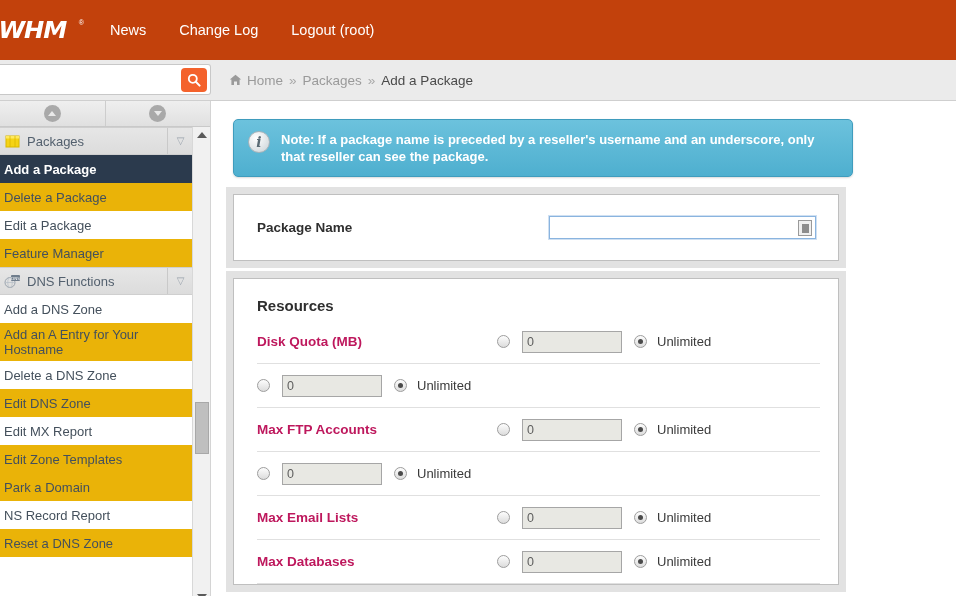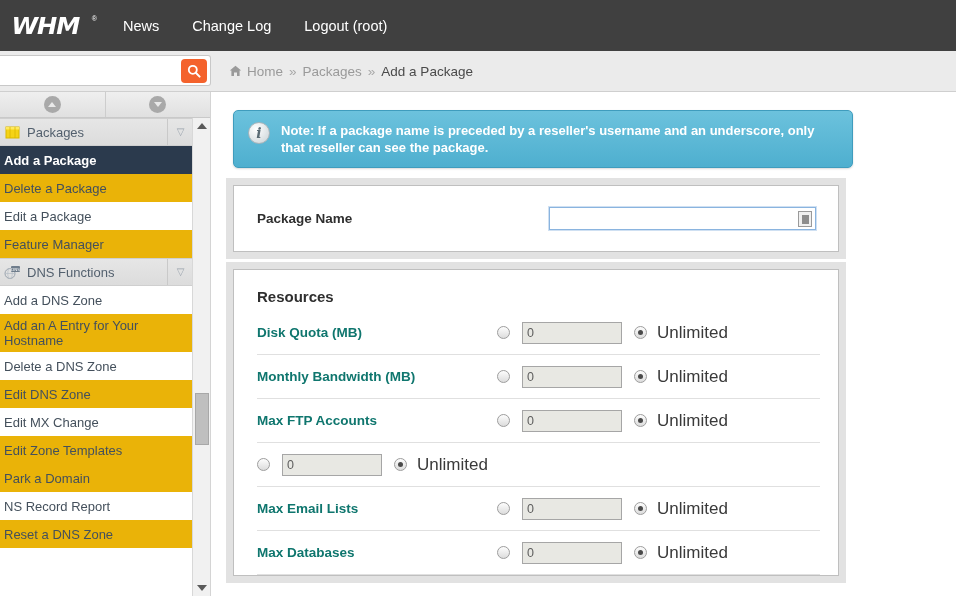--- a/index.html
+++ b/index.html
@@ -6,25 +6,25 @@
   html, body {
     margin: 0; padding: 0;
     width: 956px; height: 596px;
     overflow: hidden;
     background: #ffffff;
     font-family: "Liberation Sans", sans-serif;
   }
 
   
   #topbar {
-    height: 51px;
-    background: #404040;
-    display: flex;
-    align-items: center;
-    padding-left: 13px;
+    height: 60px;
+    background: #c2410c;
+    display: flex;
+    align-items: center;
+    padding-left: 0;
     position: relative;
   }
   #logo {
     width: 80px; height: 26px;
     position: relative;
     margin-right: 30px;
     display: flex; align-items: center;
   }
   #logo .wordmark {
     color: #ffffff;
@@ -318,21 +318,21 @@
     display: flex;
     align-items: center;
     height: 44px;
     margin: 0 18px 0 23px;
     border-bottom: 1px solid #e0e0e0;
   }
   .res-row:last-child { border-bottom: 1px solid #e0e0e0; }
   .res-label {
     font-size: 13.5px;
     font-weight: bold;
-    color: #0f766e;
+    color: #be185d;
     width: 240px;
     flex-shrink: 0;
   }
   .radio {
     width: 13px; height: 13px;
     border-radius: 50%;
     background: linear-gradient(#fdfdfd, #dcdcdc);
     border: 1px solid #9d9d9d;
     flex-shrink: 0;
     display: flex; align-items: center; justify-content: center;
@@ -345,21 +345,21 @@
     margin: 0 12px;
     border: 1px solid #a6a6a6;
     background: #e8e8e3;
     font-size: 12.5px;
     font-family: "Liberation Sans", sans-serif;
     color: #5e5e5e;
     padding: 0 4px;
     flex-shrink: 0;
   }
   .res-unlimited {
-    font-size: 17px;
+    font-size: 13px;
     color: #3a3a3a;
     margin-left: 10px;
     white-space: nowrap;
   }
 </style>
 </head>
 <body>
 
 <div id="topbar">
   <div id="logo">
@@ -443,21 +443,21 @@
               <text x="11.5" y="5.6" font-size="4.2" fill="#ffffff" text-anchor="middle" font-family="DejaVu Sans">DNS</text>
             </svg>
           </span>
           <span class="g-label">DNS Functions</span>
           <span class="g-chev">▽</span>
         </div>
         <div class="nav-item">Add a DNS Zone</div>
         <div class="nav-item alt">Add an A Entry for Your Hostname</div>
         <div class="nav-item">Delete a DNS Zone</div>
         <div class="nav-item alt">Edit DNS Zone</div>
-        <div class="nav-item">Edit MX Change</div>
+        <div class="nav-item">Edit MX Report</div>
         <div class="nav-item alt">Edit Zone Templates</div>
         <div class="nav-item alt">Park a Domain</div>
         <div class="nav-item">NS Record Report</div>
         <div class="nav-item alt">Reset a DNS Zone</div>
       </div>
     </div>
 
     <div id="nav-sb">
       <div class="sb-arrow top">
           <span class="tri up"></span>
@@ -497,21 +497,20 @@
             <span class="dot"></span>
           </span>
         <input class="res-num" type="text" disabled="" value="0" style="">
         <span class="radio checked">
             <span class="dot"></span>
           </span>
         <span class="res-unlimited">Unlimited</span>
       </div>
 
       <div class="res-row">
-        <div class="res-label">Monthly Bandwidth (MB)</div>
         <span class="radio">
             <span class="dot"></span>
           </span>
         <input class="res-num" type="text" disabled="" value="0" style="">
         <span class="radio checked">
             <span class="dot"></span>
           </span>
         <span class="res-unlimited">Unlimited</span>
       </div>
 

